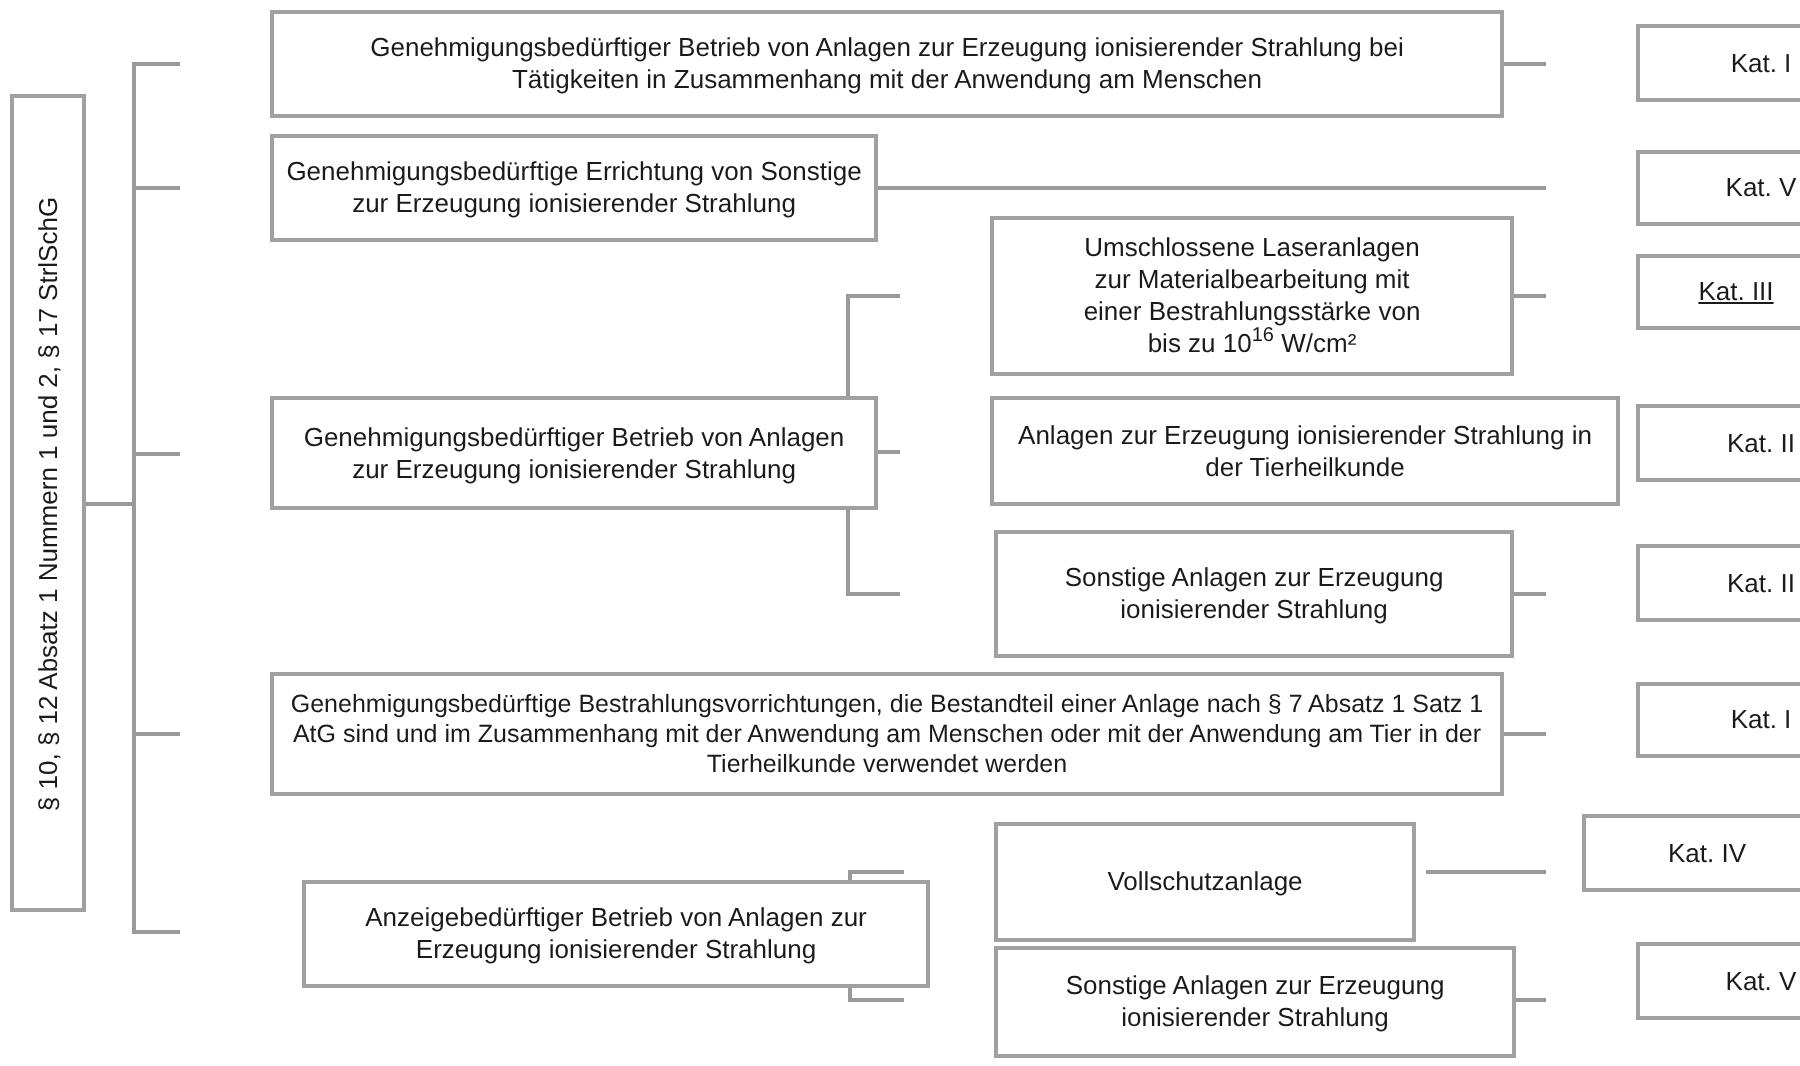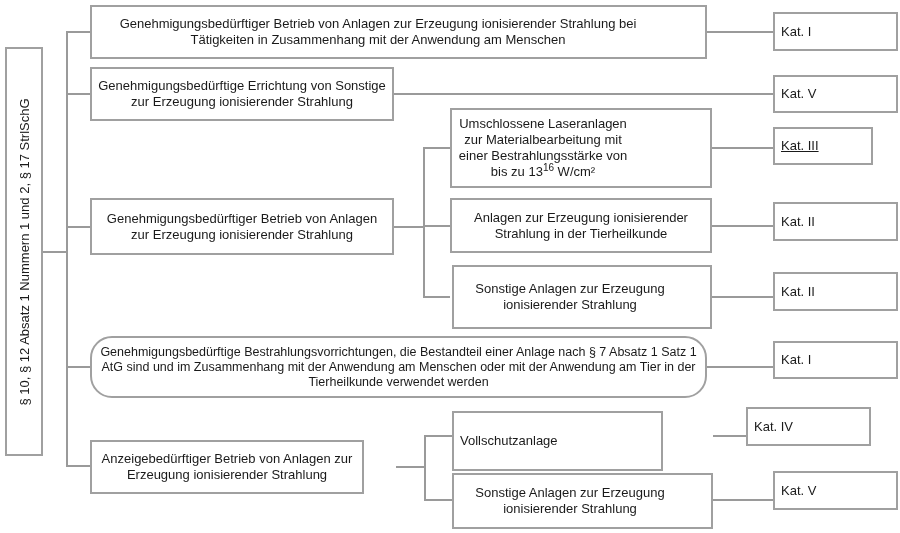--- a/index.html
+++ b/index.html
@@ -1,17 +1,17 @@
 <!DOCTYPE html>
 <html><head>
 <meta charset="utf-8">
 <style>
   html,body{margin:0;padding:0;background:#fff;}
   body{width:900px;height:533px;position:relative;overflow:hidden;font-family:"Liberation Sans",sans-serif;color:#1a1a1a;}
-  .box{position:absolute;box-sizing:border-box;border:2px solid #a0a0a0;background:#fff;display:flex;align-items:center;text-align:center;font-size:13px;line-height:16px;padding:2px 6px;}
+  .box{position:absolute;box-sizing:border-box;border:2px solid #a0a0a0;background:#fff;display:flex;align-items:center;justify-content:center;text-align:center;font-size:13px;line-height:16px;padding:2px 6px;margin-left:45px;}
   .ln{position:absolute;background:#9a9a9a;}
   .h{height:2px;}
   .v{width:2px;}
   .root{position:absolute;left:5px;top:47px;width:38px;height:409px;box-sizing:border-box;border:2px solid #a0a0a0;background:#fff;}
   .root span{position:absolute;left:50%;top:50%;transform:translate(-50%,-50%) rotate(-90deg);white-space:nowrap;font-size:13px;}
   .kat{font-size:13px;}
   sup{font-size:10px;line-height:0;}
 </style>
 </head>
 <body>
@@ -50,31 +50,31 @@
 
 <div class="box" style="left:90px;top:5px;width:617px;height:54px;">
   <span style="max-width:560px;">Genehmigungsbedürftiger Betrieb von Anlagen zur Erzeugung ionisierender Strahlung bei Tätigkeiten in Zusammenhang mit der Anwendung am Menschen</span>
 </div>
 <div class="box" style="left:90px;top:67px;width:304px;height:54px;">
   <span>Genehmigungsbedürftige Errichtung von Sonstige zur Erzeugung ionisierender Strahlung</span>
 </div>
 <div class="box" style="left:90px;top:198px;width:304px;height:57px;">
   <span>Genehmigungsbedürftiger Betrieb von Anlagen zur Erzeugung ionisierender Strahlung</span>
 </div>
-<div class="box" style="left:90px;top:336px;width:617px;height:62px;font-size:12.5px;line-height:15px;border-radius:22px;">
+<div class="box" style="left:90px;top:336px;width:617px;height:62px;font-size:12.5px;line-height:15px;">
   <span>Genehmigungsbedürftige Bestrahlungsvorrichtungen, die Bestandteil einer Anlage nach § 7 Absatz 1 Satz 1 AtG sind und im Zusammenhang mit der Anwendung am Menschen oder mit der Anwendung am Tier in der Tierheilkunde verwendet werden</span>
 </div>
-<div class="box" style="left:90px;top:440px;width:274px;height:54px;">
+<div class="box" style="left:106px;top:440px;width:314px;height:54px;">
   <span>Anzeigebedürftiger Betrieb von Anlagen zur Erzeugung ionisierender Strahlung</span>
 </div>
 
 <div class="box" style="left:450px;top:108px;width:262px;height:80px;">
-  <span style="max-width:170px;"><span>Umschlossene Laseranlagen zur Materialbearbeitung mit einer Bestrahlungsstärke von bis zu 13</span><sup>16</sup><span> W/cm²</span></span>
+  <span style="max-width:170px;"><span>Umschlossene Laseranlagen zur Materialbearbeitung mit einer Bestrahlungsstärke von bis zu 10</span><sup>16</sup><span> W/cm²</span></span>
 </div>
-<div class="box" style="left:450px;top:198px;width:262px;height:55px;">
+<div class="box" style="left:450px;top:198px;width:315px;height:55px;">
   <span>Anlagen zur Erzeugung ionisierender Strahlung in der Tierheilkunde</span>
 </div>
 <div class="box" style="left:452px;top:265px;width:260px;height:64px;">
   <span style="max-width:220px;">Sonstige Anlagen zur Erzeugung ionisierender Strahlung</span>
 </div>
 <div class="box" style="left:452px;top:411px;width:211px;height:60px;">
   <span>Vollschutzanlage</span>
 </div>
 <div class="box" style="left:452px;top:473px;width:261px;height:56px;">
   <span style="max-width:220px;">Sonstige Anlagen zur Erzeugung ionisierender Strahlung</span>

